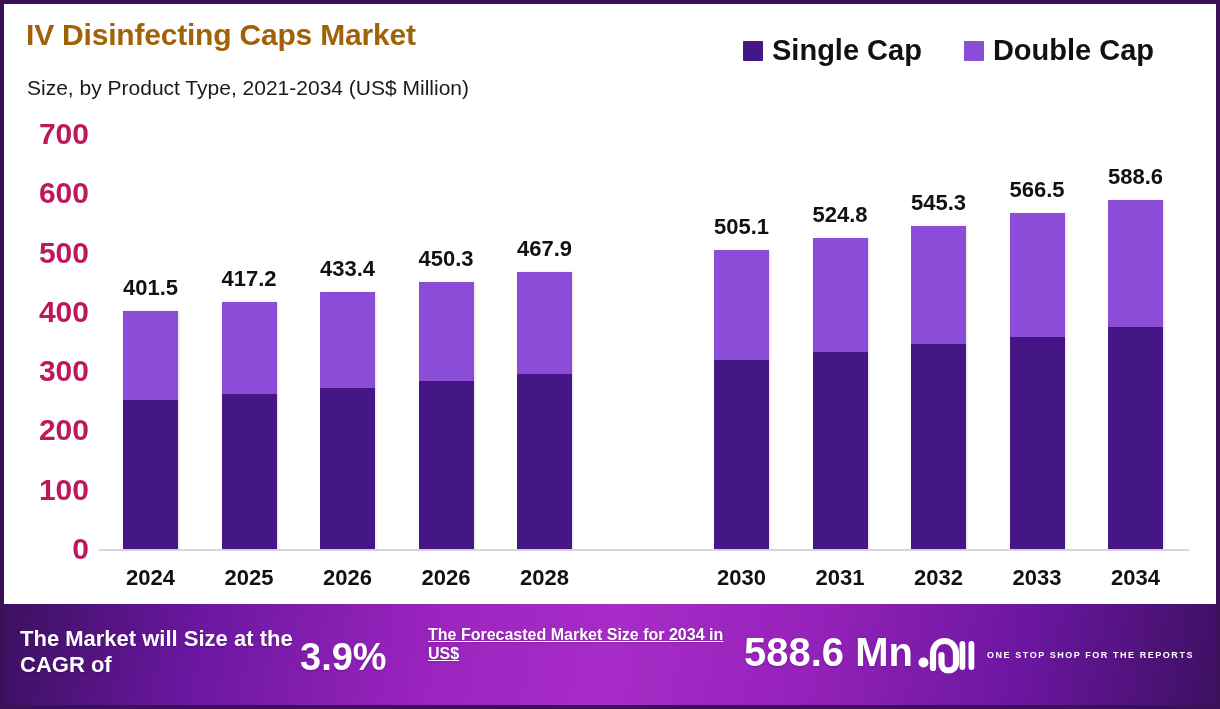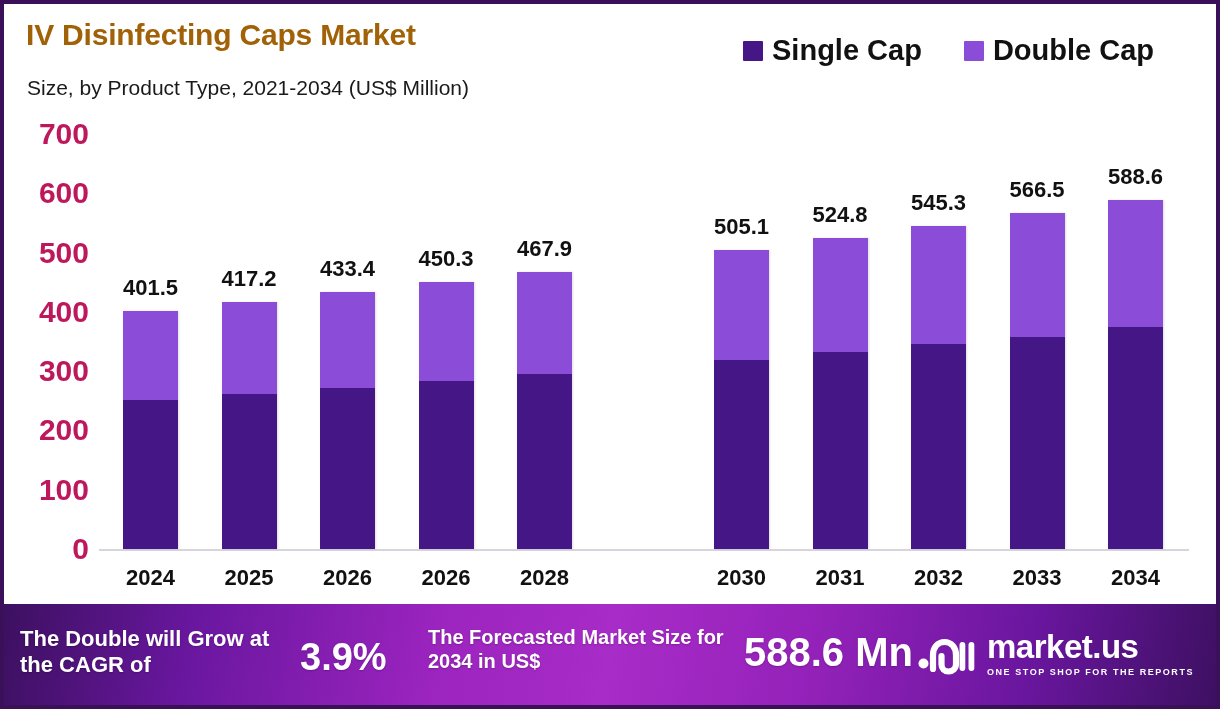--- a/index.html
+++ b/index.html
@@ -75,21 +75,21 @@
     background:linear-gradient(100deg,#3c1060 0%,#6a17a0 16%,#9c24bf 36%,#a82cc7 50%,#9522ba 66%,#6a169f 84%,#3d1062 100%);
     display:flex;align-items:center;
     overflow:hidden;
   }
   .f-text{
     color:#ffffff;font-weight:bold;line-height:1.18;
     text-shadow:0 1px 2px rgba(0,0,0,0.22);
   }
   .f-cagr-label{position:absolute;left:16px;top:22px;font-size:22px;width:280px;}
   .f-cagr-value{position:absolute;left:296px;top:31px;font-size:38px;}
-  .f-size-label{position:absolute;left:424px;top:22px;font-size:20px;width:310px;}
+  .f-size-label{position:absolute;left:424px;top:22px;font-size:16px;width:310px;text-decoration:underline;}
   .f-size-value{position:absolute;left:740px;top:25px;font-size:40px;}
 
   .brand{position:absolute;right:22px;top:26px;display:flex;align-items:center;gap:10px;}
   .brand-mark{width:60px;height:46px;display:block;}
   .brand-txt{display:flex;flex-direction:column;justify-content:center;}
   .brand-name{
     font-size:33px;font-weight:bold;color:#ffffff;line-height:1;
     letter-spacing:-0.5px;
   }
   .brand-tag{
@@ -206,32 +206,31 @@
             <div class="seg" style="height: 126.634px; background: rgb(139, 76, 216);"></div>
             <div class="seg" style="height: 222.321px; background: rgb(69, 22, 133);"></div>
           </div>
           <div class="bar-value" style="bottom: 358.956px; margin-top: 11px;">588.6</div>
           <div class="bar-year">2034</div>
         </div>
       </div>
   </div>
 
   <div class="footer">
-    <div class="f-text f-cagr-label">The Double will Grow at the CAGR of</div>
+    <div class="f-text f-cagr-label">The Market will Size at the CAGR of</div>
     <div class="f-text f-cagr-value">3.9%</div>
     <div class="f-text f-size-label">The Forecasted Market Size for 2034 in US$</div>
     <div class="f-text f-size-value">588.6 Mn</div>
 
     <div class="brand">
       <svg class="brand-mark" viewBox="0 0 60 46">
         <circle cx="6.5" cy="32.5" r="5" fill="#ffffff"></circle>
         <path d="M16 38 L16 24 C16 16 21 11 27.5 11 C34 11 39 16 39 24 L39 33 C39 37.5 35.5 40.5 31.5 40.5 C27.5 40.5 24.5 37.5 24.5 33.5 L24.5 25" fill="none" stroke="#ffffff" stroke-width="6.2" stroke-linecap="round"></path>
         <rect x="42.5" y="11" width="5.8" height="29" rx="2.9" fill="#ffffff"></rect>
         <rect x="51.5" y="11" width="5.8" height="29" rx="2.9" fill="#ffffff"></rect>
       </svg>
       <div class="brand-txt">
-        <div class="brand-name">market.us</div>
         <div class="brand-tag">ONE STOP SHOP FOR THE REPORTS</div>
       </div>
     </div>
   </div>
 
 </div>
 
 </body></html>

